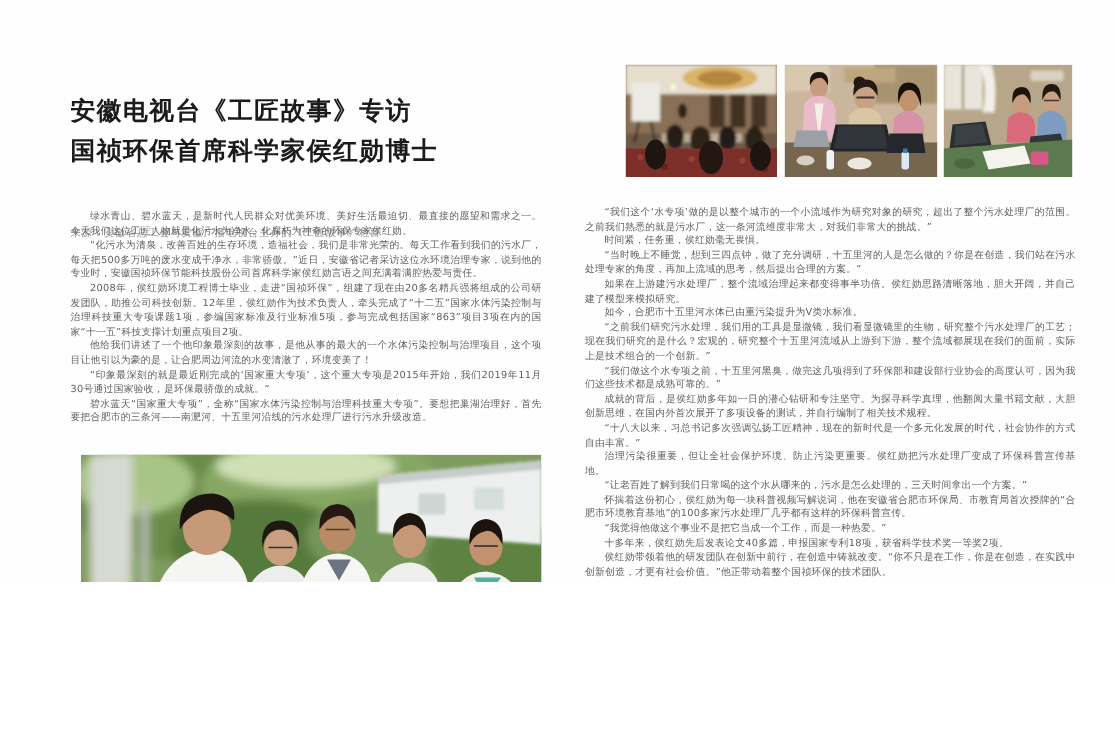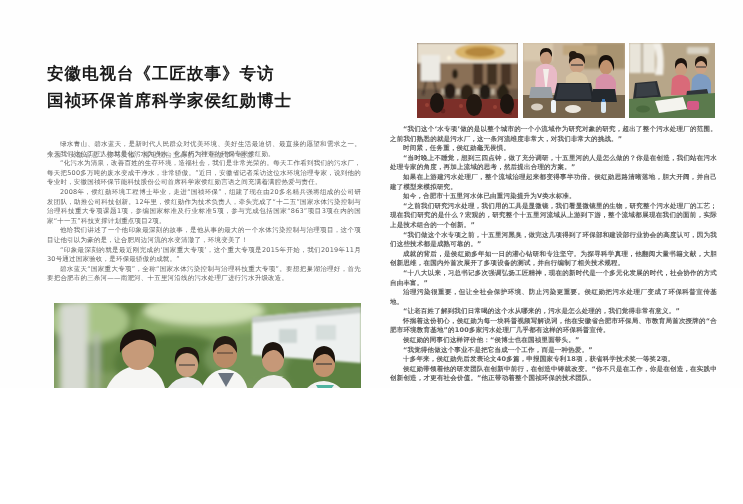--- a/index.html
+++ b/index.html
@@ -28,21 +28,21 @@
   }
   .pagenum{position:absolute;font-size:7px;color:#7d7d7d;}
   .pagenum-left{left:14px;top:481px;text-align:right;}
   .pagenum-right{left:724px;top:470px;}
   
   .photo-strip{position:absolute;left:417px;top:43px;width:300px;height:75px;}
   .photo-strip .ph{position:absolute;top:0;height:75px;overflow:hidden;}
   .ph1{left:0;width:101px;}
   .ph2{left:106px;width:102px;}
   .ph3{left:212px;width:86px;}
-  .body-right{left:390px;top:125px;width:327px;height:348px;overflow:hidden;font-weight:bold;}
+  .body-right{left:390px;top:137px;width:327px;height:348px;overflow:hidden;}
   svg{display:block;}
 </style>
 </head>
 <body>
 
 <div class="spread">
 
   <div class="title">
     <div>安徽电视台《工匠故事》专访</div>
     <div>国祯环保首席科学家侯红勋博士</div>
@@ -280,23 +280,22 @@
     <p>“我们这个‘水专项’做的是以整个城市的一个小流域作为研究对象的研究，超出了整个污水处理厂的范围。之前我们熟悉的就是污水厂，这一条河流维度非常大，对我们非常大的挑战。”</p>
     <p>时间紧，任务重，侯红勋毫无畏惧。</p>
     <p>“当时晚上不睡觉，想到三四点钟，做了充分调研，十五里河的人是怎么做的？你是在创造，我们站在污水处理专家的角度，再加上流域的思考，然后提出合理的方案。”</p>
     <p>如果在上游建污水处理厂，整个流域治理起来都变得事半功倍。侯红勋思路清晰落地，胆大开阔，并自己建了模型来模拟研究。</p>
     <p>如今，合肥市十五里河水体已由重污染提升为Ⅴ类水标准。</p>
     <p>“之前我们研究污水处理，我们用的工具是显微镜，我们看显微镜里的生物，研究整个污水处理厂的工艺；现在我们研究的是什么？宏观的，研究整个十五里河流域从上游到下游，整个流域都展现在我们的面前，实际上是技术组合的一个创新。”</p>
     <p>“我们做这个水专项之前，十五里河黑臭，做完这几项得到了环保部和建设部行业协会的高度认可，因为我们这些技术都是成熟可靠的。”</p>
     <p>成就的背后，是侯红勋多年如一日的潜心钻研和专注坚守。为探寻科学真理，他翻阅大量书籍文献，大胆创新思维，在国内外首次展开了多项设备的测试，并自行编制了相关技术规程。</p>
     <p>“十八大以来，习总书记多次强调弘扬工匠精神，现在的新时代是一个多元化发展的时代，社会协作的方式自由丰富。”</p>
     <p>治理污染很重要，但让全社会保护环境、防止污染更重要。侯红勋把污水处理厂变成了环保科普宣传基地。</p>
-    <p>“让老百姓了解到我们日常喝的这个水从哪来的，污水是怎么处理的，我们觉得非常有意义。”</p>
+    <p>“让老百姓了解到我们日常喝的这个水从哪来的，污水是怎么处理的，三天时间拿出一个方案。”</p>
     <p>怀揣着这份初心，侯红勋为每一块科普视频写解说词，他在安徽省合肥市环保局、市教育局首次授牌的“合肥市环境教育基地”的100多家污水处理厂几乎都有这样的环保科普宣传。</p>
-    <p>侯红勋的同事们这样评价他：“侯博士也在国祯里面带头。”</p>
     <p>“我觉得他做这个事业不是把它当成一个工作，而是一种热爱。”</p>
     <p>十多年来，侯红勋先后发表论文40多篇，申报国家专利18项，获省科学技术奖一等奖2项。</p>
     <p>侯红勋带领着他的研发团队在创新中前行，在创造中铸就改变。“你不只是在工作，你是在创造，在实践中创新创造，才更有社会价值。”他正带动着整个国祯环保的技术团队。</p>
   </div>
 
   <div class="pagenum pagenum-right">42</div>
 
 </div>
 
 </body></html>

